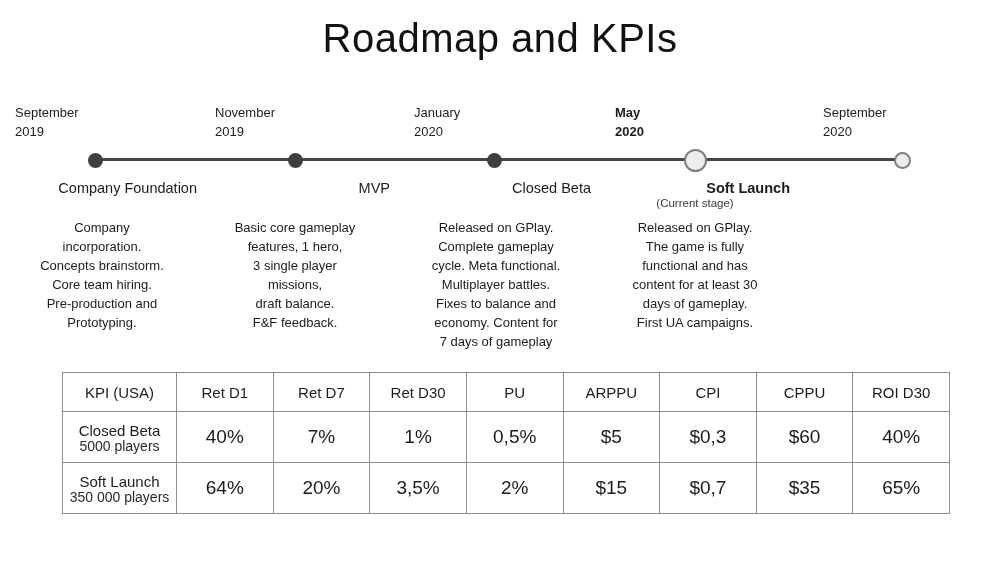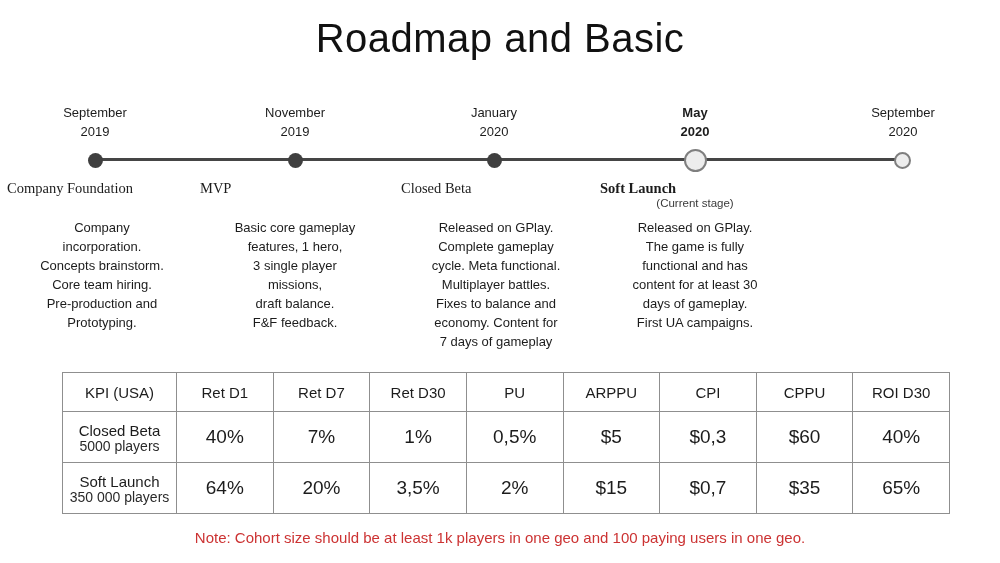--- a/index.html
+++ b/index.html
@@ -56,34 +56,33 @@
     top: 149px;
   }
   .dot.open.small {
     width: 17px; height: 17px;
     top: 152px;
   }
   .ms-date {
     position: absolute;
     top: 103px;
     width: 160px;
-    text-align: center;
+    text-align: left;
     font-size: 13px;
     line-height: 19px;
     white-space: pre-line;
     color: #1c1c1c;
   }
   .ms-name {
     position: absolute;
     top: 180px;
     width: 190px;
-    text-align: left;
+    text-align: right;
     font-size: 14.5px;
     color: #1c1c1c;
-    font-family: Liberation Serif, serif;
   }
   .ms-sub {
     position: absolute;
     top: 197px;
     width: 190px;
     text-align: center;
     font-size: 11.5px;
     color: #3a3a3a;
   }
   .ms-desc {
@@ -144,21 +143,21 @@
     text-align: center;
     font-size: 15px;
     color: #cc3333;
   }
 </style>
 </head>
 <body>
 
 <div class="slide">
 
-  <h1 class="title">Roadmap and Basic</h1>
+  <h1 class="title">Roadmap and KPIs</h1>
 
   <div class="tl-line"></div>
 
   <span class="dot filled" style="left:88px"></span>
   <div class="ms-date" style="left:15px">September
 2019</div>
   <div class="ms-name" style="left:7px">Company Foundation</div>
   <div class="ms-desc" style="left:6px">Company
 incorporation.
 Concepts brainstorm.
@@ -255,15 +254,14 @@
         <td>3,5%</td>
         <td>2%</td>
         <td>$15</td>
         <td>$0,7</td>
         <td>$35</td>
         <td>65%</td>
       </tr>
     </tbody>
   </table>
 
-  <div class="note">Note: Cohort size should be at least 1k players in one geo and 100 paying users in one geo.</div>
 
 </div>
 
 </body></html>

